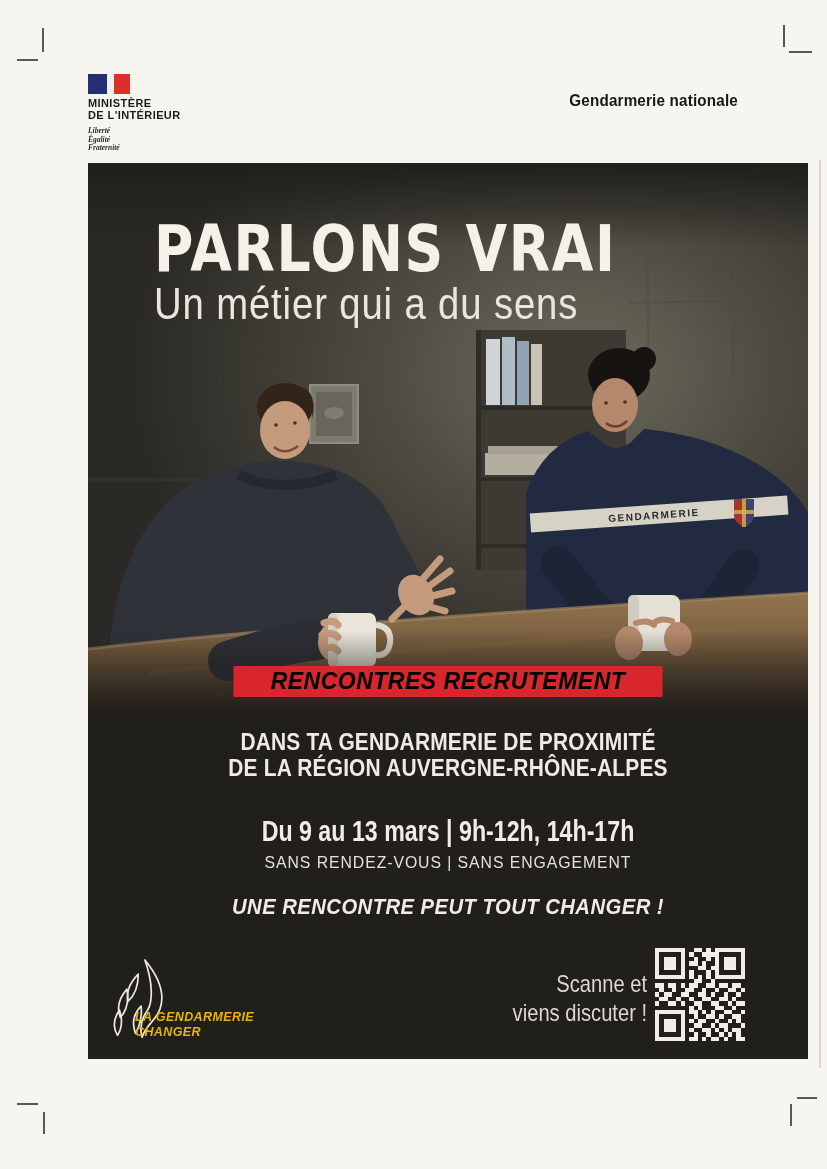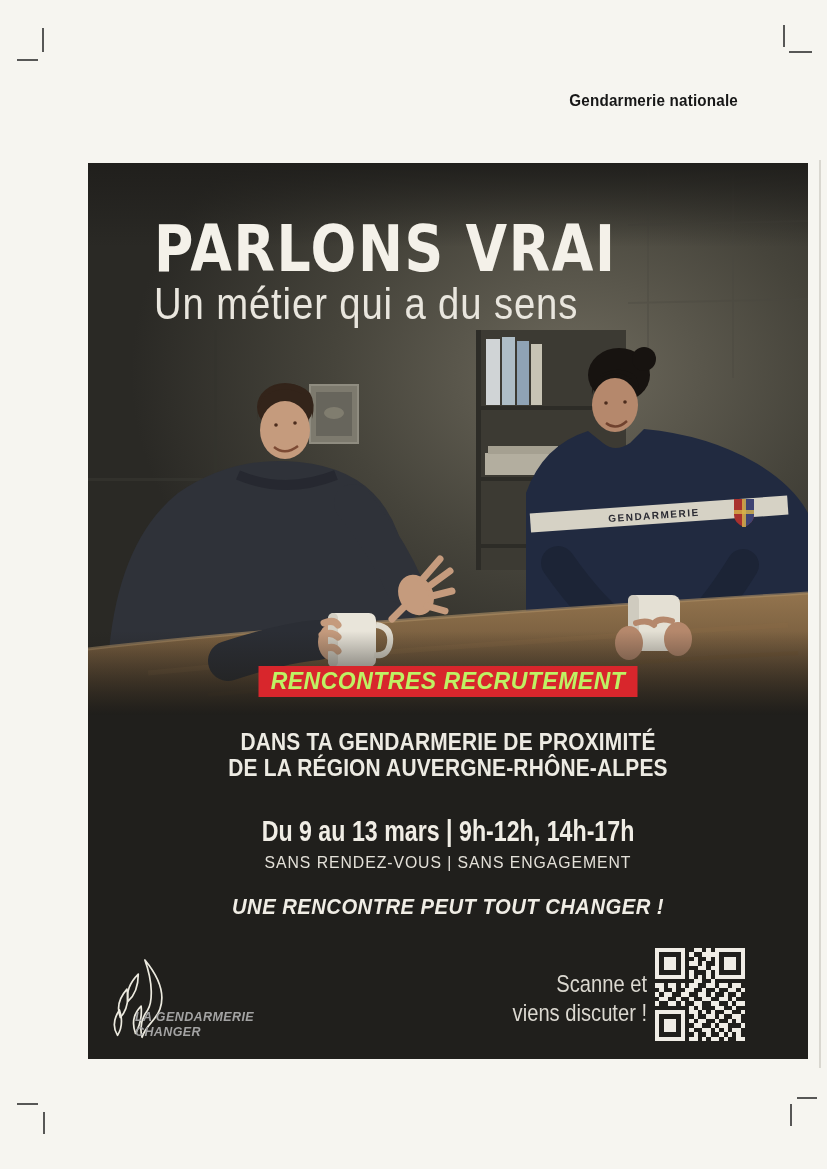--- a/index.html
+++ b/index.html
@@ -23,34 +23,34 @@
   
   .poster{position:absolute;left:88px;top:163px;width:720px;height:896px;background:#201f1c;}
   .photo{position:absolute;left:0;top:0;width:720px;height:552px;z-index:1;}
   .title{position:absolute;left:66px;top:49px;z-index:2;color:#f4f1e9;
          font-family:"DejaVu Sans",sans-serif;font-weight:bold;font-size:64px;
          letter-spacing:2px;transform:scaleX(.84);transform-origin:left;white-space:nowrap;}
   .subtitle{position:absolute;left:66px;top:116px;z-index:2;color:#e9e6de;
             font-weight:300;font-size:44px;letter-spacing:1px;
             transform:scaleX(.87);transform-origin:left;white-space:nowrap;}
   .banner{position:absolute;left:50%;top:503px;transform:translateX(-50%);z-index:3;
-          width:379px;height:31px;line-height:31px;text-align:center;background:#d8262c;
-          color:#bef264;font-weight:bold;font-style:italic;font-size:23px;letter-spacing:.5px;
+          width:429px;height:31px;line-height:31px;text-align:center;background:#d8262c;
+          color:#000000;font-weight:bold;font-style:italic;font-size:23px;letter-spacing:.5px;
           white-space:nowrap;}
   .ctr{position:absolute;left:0;width:720px;text-align:center;z-index:3;white-space:nowrap;}
   .loc{top:566px;color:#edebe3;font-weight:bold;font-size:23px;line-height:26px;
        transform:scaleX(.91);transform-origin:center;letter-spacing:.2px;}
   .sched{top:652px;color:#f0ede5;font-weight:bold;font-size:29px;
          transform:scaleX(.8);transform-origin:center;}
   .cond{top:690px;color:#e4e1d9;font-size:17px;letter-spacing:1px;
         transform:scaleX(.93);transform-origin:center;}
   .tagline{top:731px;color:#f0ede5;font-weight:bold;font-style:italic;font-size:22px;
            letter-spacing:.5px;transform:scaleX(.92);transform-origin:center;}
   .flame{position:absolute;left:22px;top:793px;width:66px;height:89px;z-index:3;}
-  .recruit{position:absolute;left:47px;top:847px;z-index:4;color:#a3a3a3;
+  .recruit{position:absolute;left:47px;top:847px;z-index:4;color:#eab308;
            font-weight:bold;font-style:italic;font-size:12.5px;line-height:15px;
            letter-spacing:.4px;white-space:nowrap;}
   .qr-caption{position:absolute;right:161px;top:806px;z-index:3;text-align:right;
               color:#dbd8d0;font-weight:300;font-size:24px;line-height:29px;
               transform:scaleX(.84);transform-origin:right;white-space:nowrap;}
   .qr{position:absolute;left:567px;top:785px;width:90px;height:93px;z-index:3;}
 </style>
 </head>
 <body>
 
@@ -59,20 +59,34 @@
   <div class="mark" style="left:42px;top:28px;width:2px;height:24px;"></div>
   <div class="mark" style="left:17px;top:59px;width:21px;height:2px;"></div>
   <div class="mark" style="left:783px;top:25px;width:2px;height:22px;"></div>
   <div class="mark" style="left:789px;top:51px;width:23px;height:2px;"></div>
   <div class="mark" style="left:17px;top:1103px;width:21px;height:2px;"></div>
   <div class="mark" style="left:43px;top:1112px;width:2px;height:22px;"></div>
   <div class="mark" style="left:797px;top:1097px;width:20px;height:2px;"></div>
   <div class="mark" style="left:790px;top:1104px;width:2px;height:22px;"></div>
   <div class="edge-shadow"></div>
 
+  <div class="ministry">
+    <div class="flag">
+      <span class="b"></span>
+        <span class="w"></span>
+        <span class="r"></span>
+    </div>
+    <div class="min-line">MINISTÈRE</div>
+    <div class="min-line">DE L'INTÉRIEUR</div>
+    <div class="motto">
+      <div>Liberté</div>
+      <div>Égalité</div>
+      <div>Fraternité</div>
+    </div>
+  </div>
 
   <div class="org">Gendarmerie nationale</div>
 
   <div class="poster">
 
     <svg class="photo" viewBox="0 0 720 552" preserveAspectRatio="none">
       <defs>
         <radialGradient id="wallGrad" cx="68%" cy="38%" r="62%">
           <stop offset="0%" stop-color="#6d695c"></stop>
           <stop offset="55%" stop-color="#46443b"></stop>

